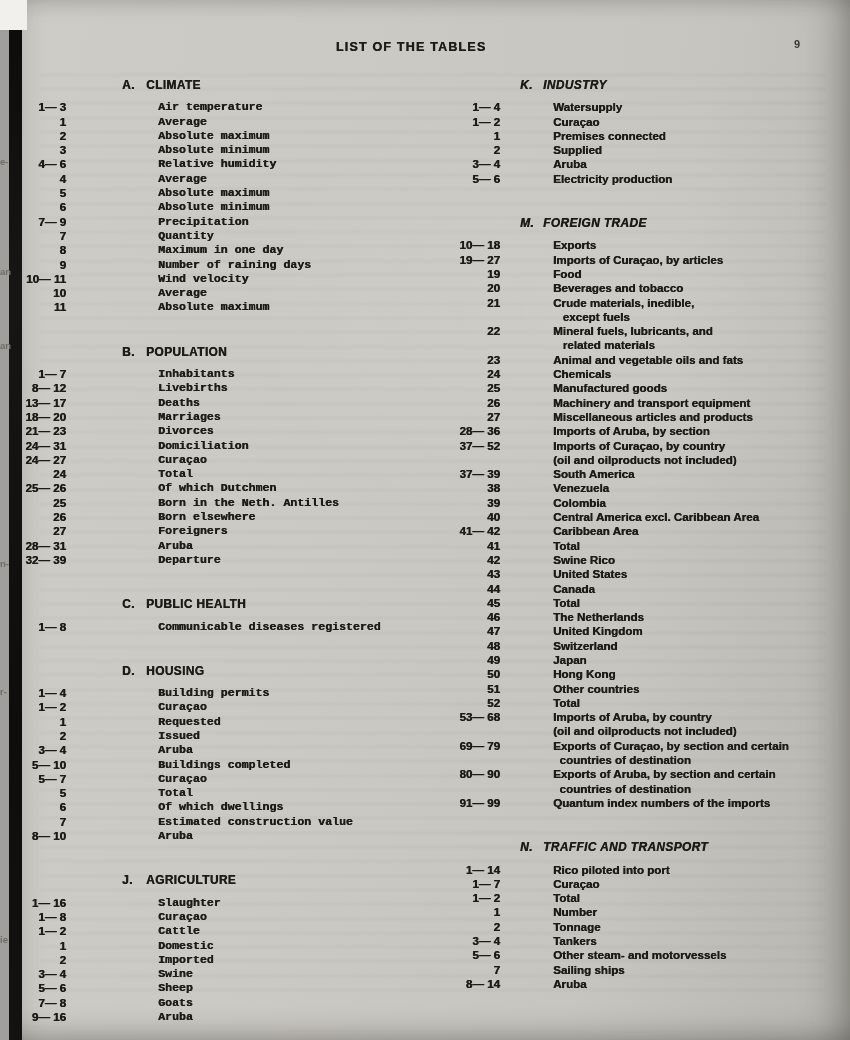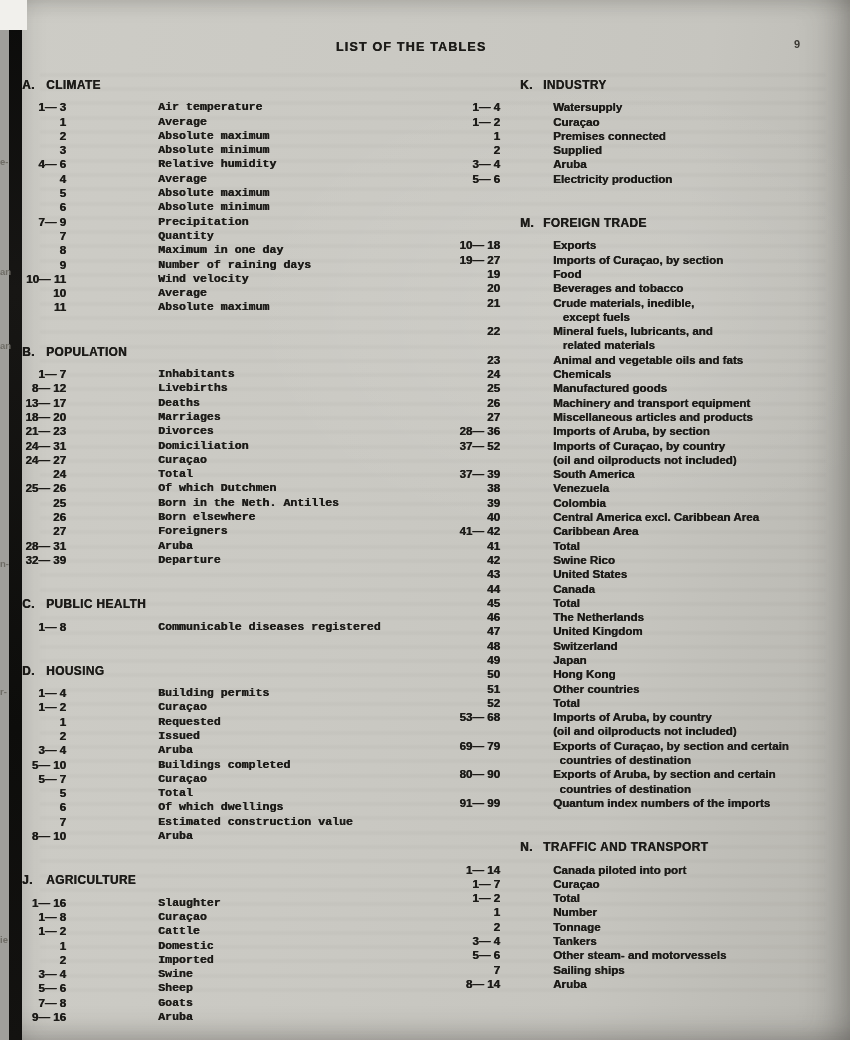--- a/index.html
+++ b/index.html
@@ -57,22 +57,22 @@
   .row { display: flex; align-items: flex-start; }
   .num { flex: none; text-align: right; white-space: pre; }
   .label { white-space: pre-wrap; }
   .col-left  .num   { width: 44px; }
   .col-left  .label { margin-left: 92px; font-family: Liberation Mono, monospace; }
   .col-right .num   { width: 52px; }
   .col-right .label { margin-left: 53px; }
 
   .section-header { margin-top: 30px; margin-bottom: 8px; font-size: 11.9px; letter-spacing: 0.4px; }
   .col .section-header:first-child { margin-top: 0; }
-  .col-left  .section-header { }
-  .col-right .section-header { padding-left: 72px; }
+  .col-left  .section-header { padding-left: 100px; }
+  .col-right .section-header { padding-left: 72px; font-style: italic; }
   .sec-letter { display: inline-block; width: 24px; }
   .col-right .sec-letter { width: 23px; }
 
   #marks { position: absolute; inset: 0; pointer-events: none; z-index: 6; }
   .margin-mark {
     position: absolute; left: 0; width: 14px;
     font-size: 9.5px; font-weight: bold; color: #6e6c65;
   }
 </style>
 </head>
@@ -320,21 +320,21 @@
         <span class="num">5— 6</span>
         <span class="label">Electricity production</span>
       </div>
       <div class="section-header"><span class="sec-letter">M.</span><span class="sec-title">FOREIGN TRADE</span></div>
       <div class="row">
         <span class="num">10— 18</span>
         <span class="label">Exports</span>
       </div>
       <div class="row">
         <span class="num">19— 27</span>
-        <span class="label">Imports of Curaçao, by section</span>
+        <span class="label">Imports of Curaçao, by articles</span>
       </div>
       <div class="row">
         <span class="num">19</span>
         <span class="label">Food</span>
       </div>
       <div class="row">
         <span class="num">20</span>
         <span class="label">Beverages and tobacco</span>
       </div>
       <div class="row">
@@ -459,21 +459,21 @@
         <span class="label">Exports of Aruba, by section and certain
   countries of destination</span>
       </div>
       <div class="row">
         <span class="num">91— 99</span>
         <span class="label">Quantum index numbers of the imports</span>
       </div>
       <div class="section-header"><span class="sec-letter">N.</span><span class="sec-title">TRAFFIC AND TRANSPORT</span></div>
       <div class="row">
         <span class="num">1— 14</span>
-        <span class="label">Canada piloted into port</span>
+        <span class="label">Rico piloted into port</span>
       </div>
       <div class="row">
         <span class="num">1— 7</span>
         <span class="label">Curaçao</span>
       </div>
       <div class="row">
         <span class="num">1— 2</span>
         <span class="label">Total</span>
       </div>
       <div class="row">

